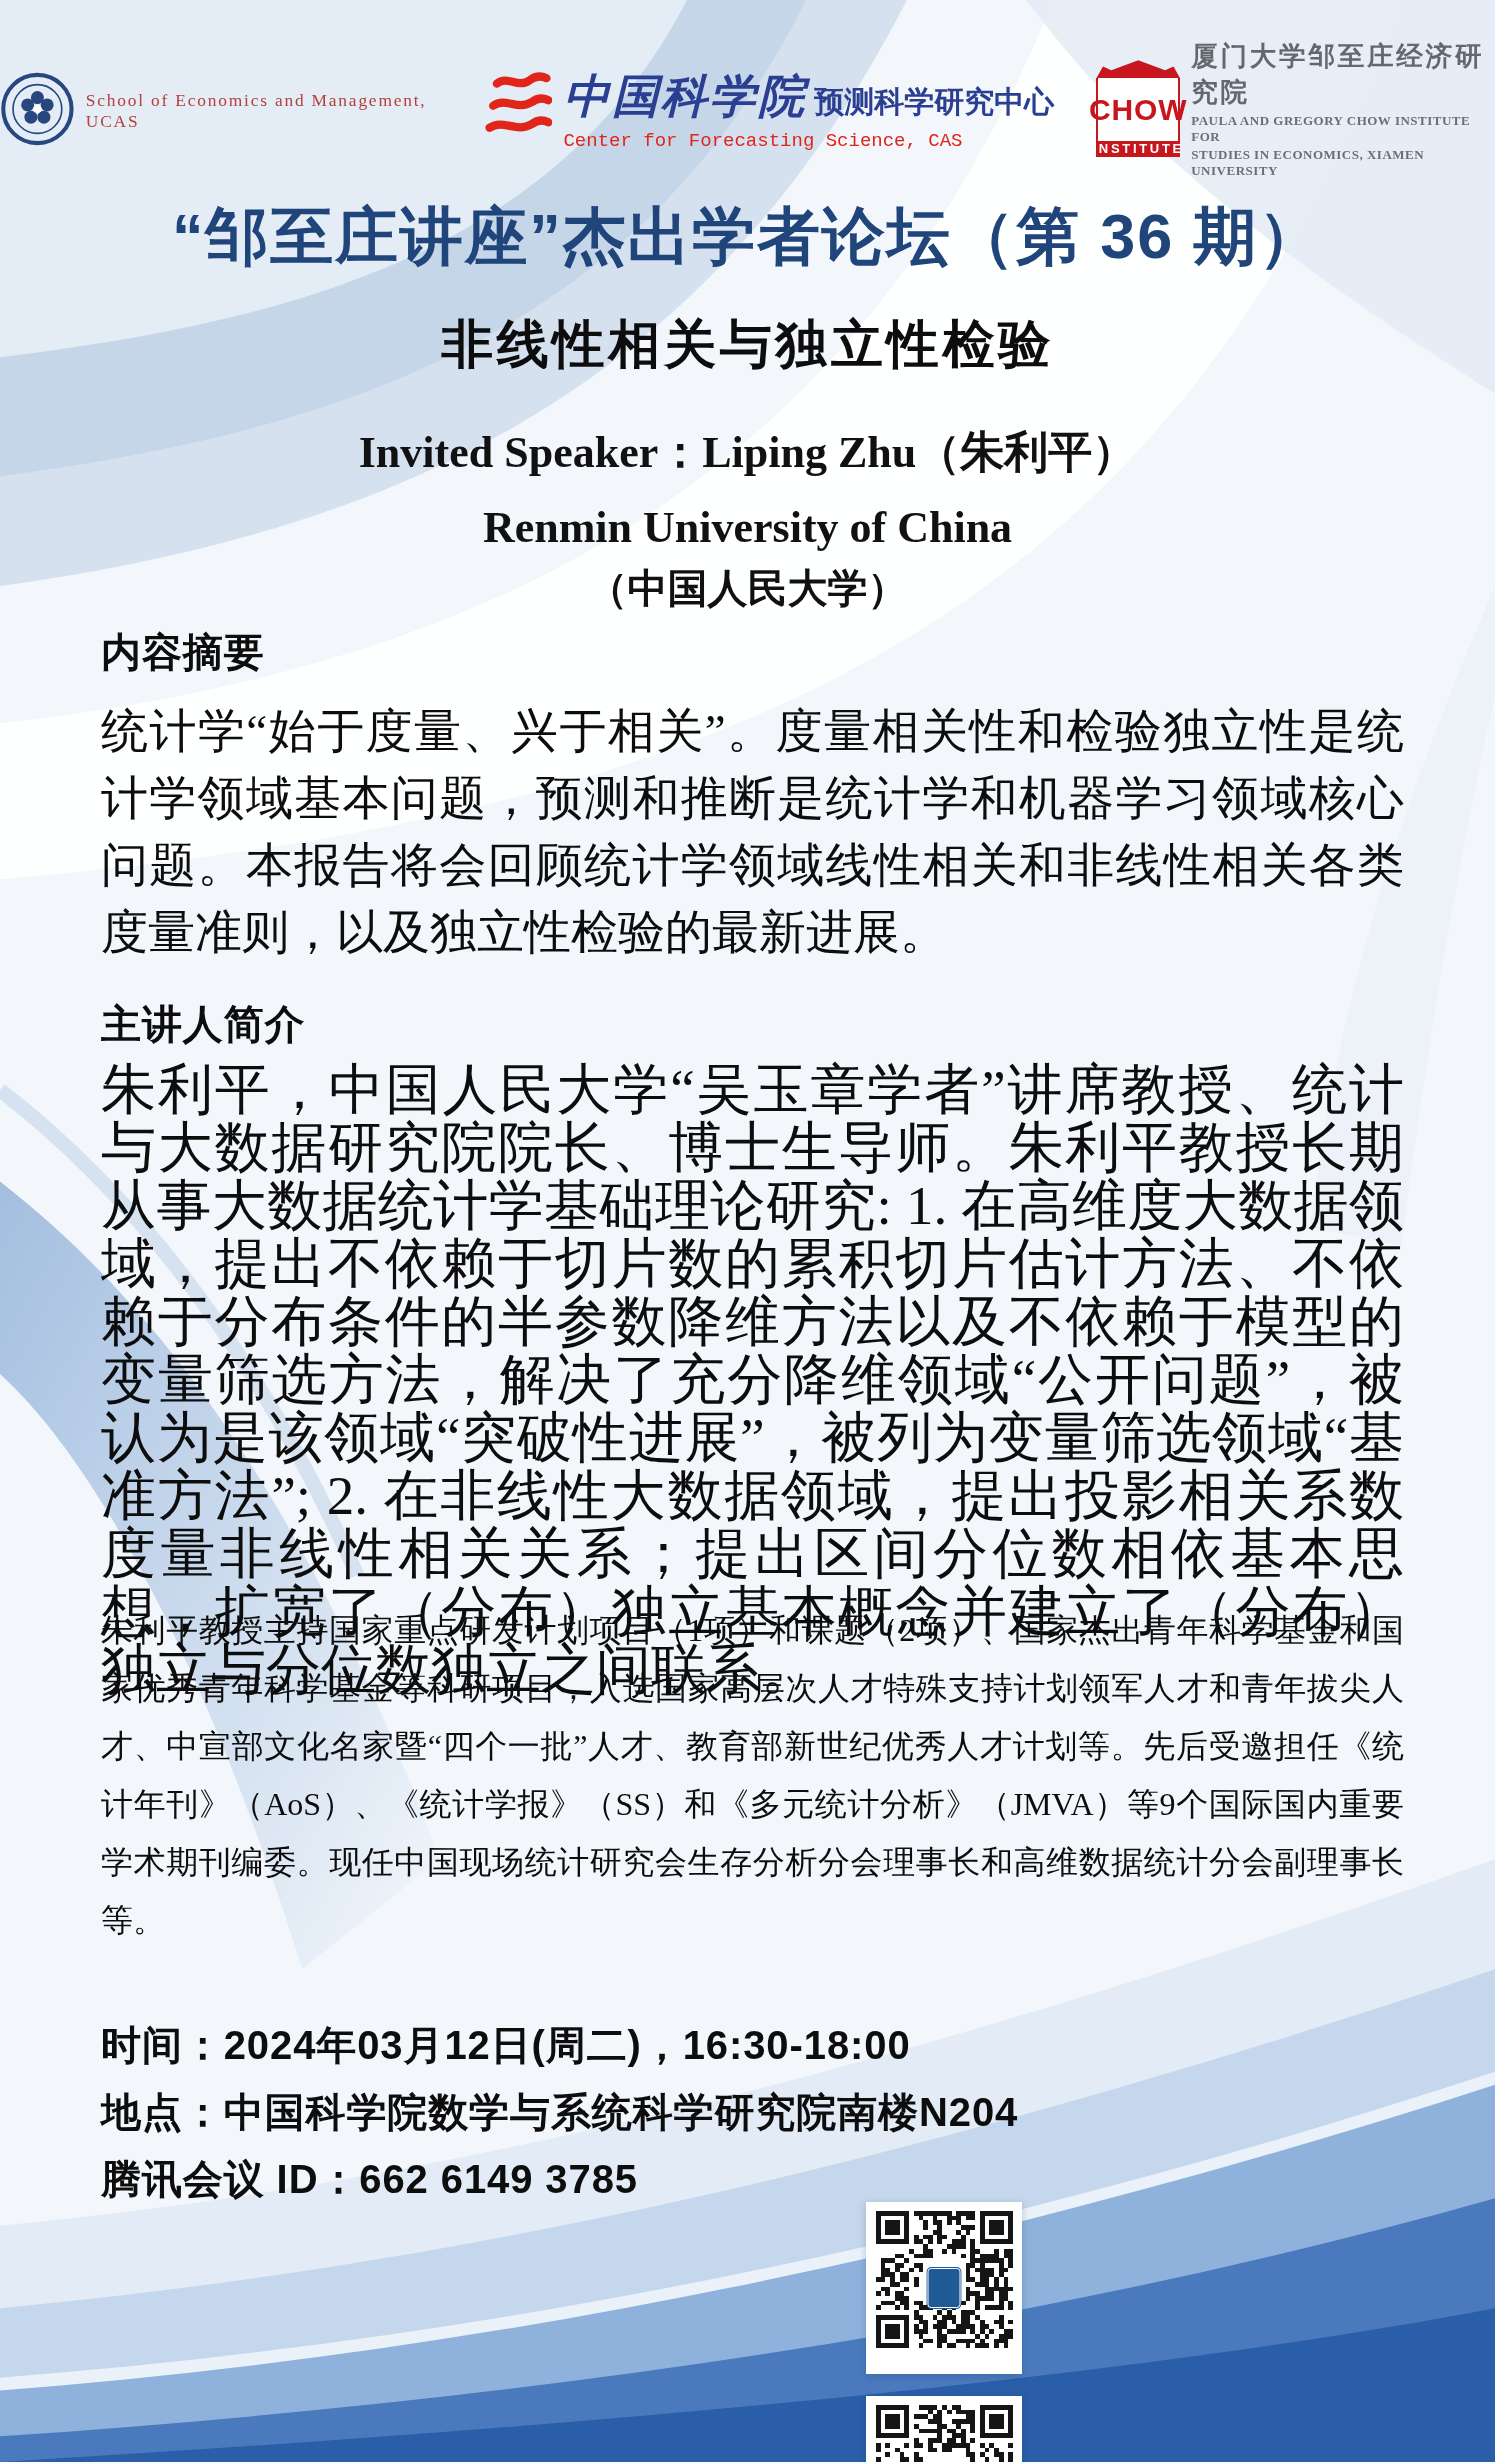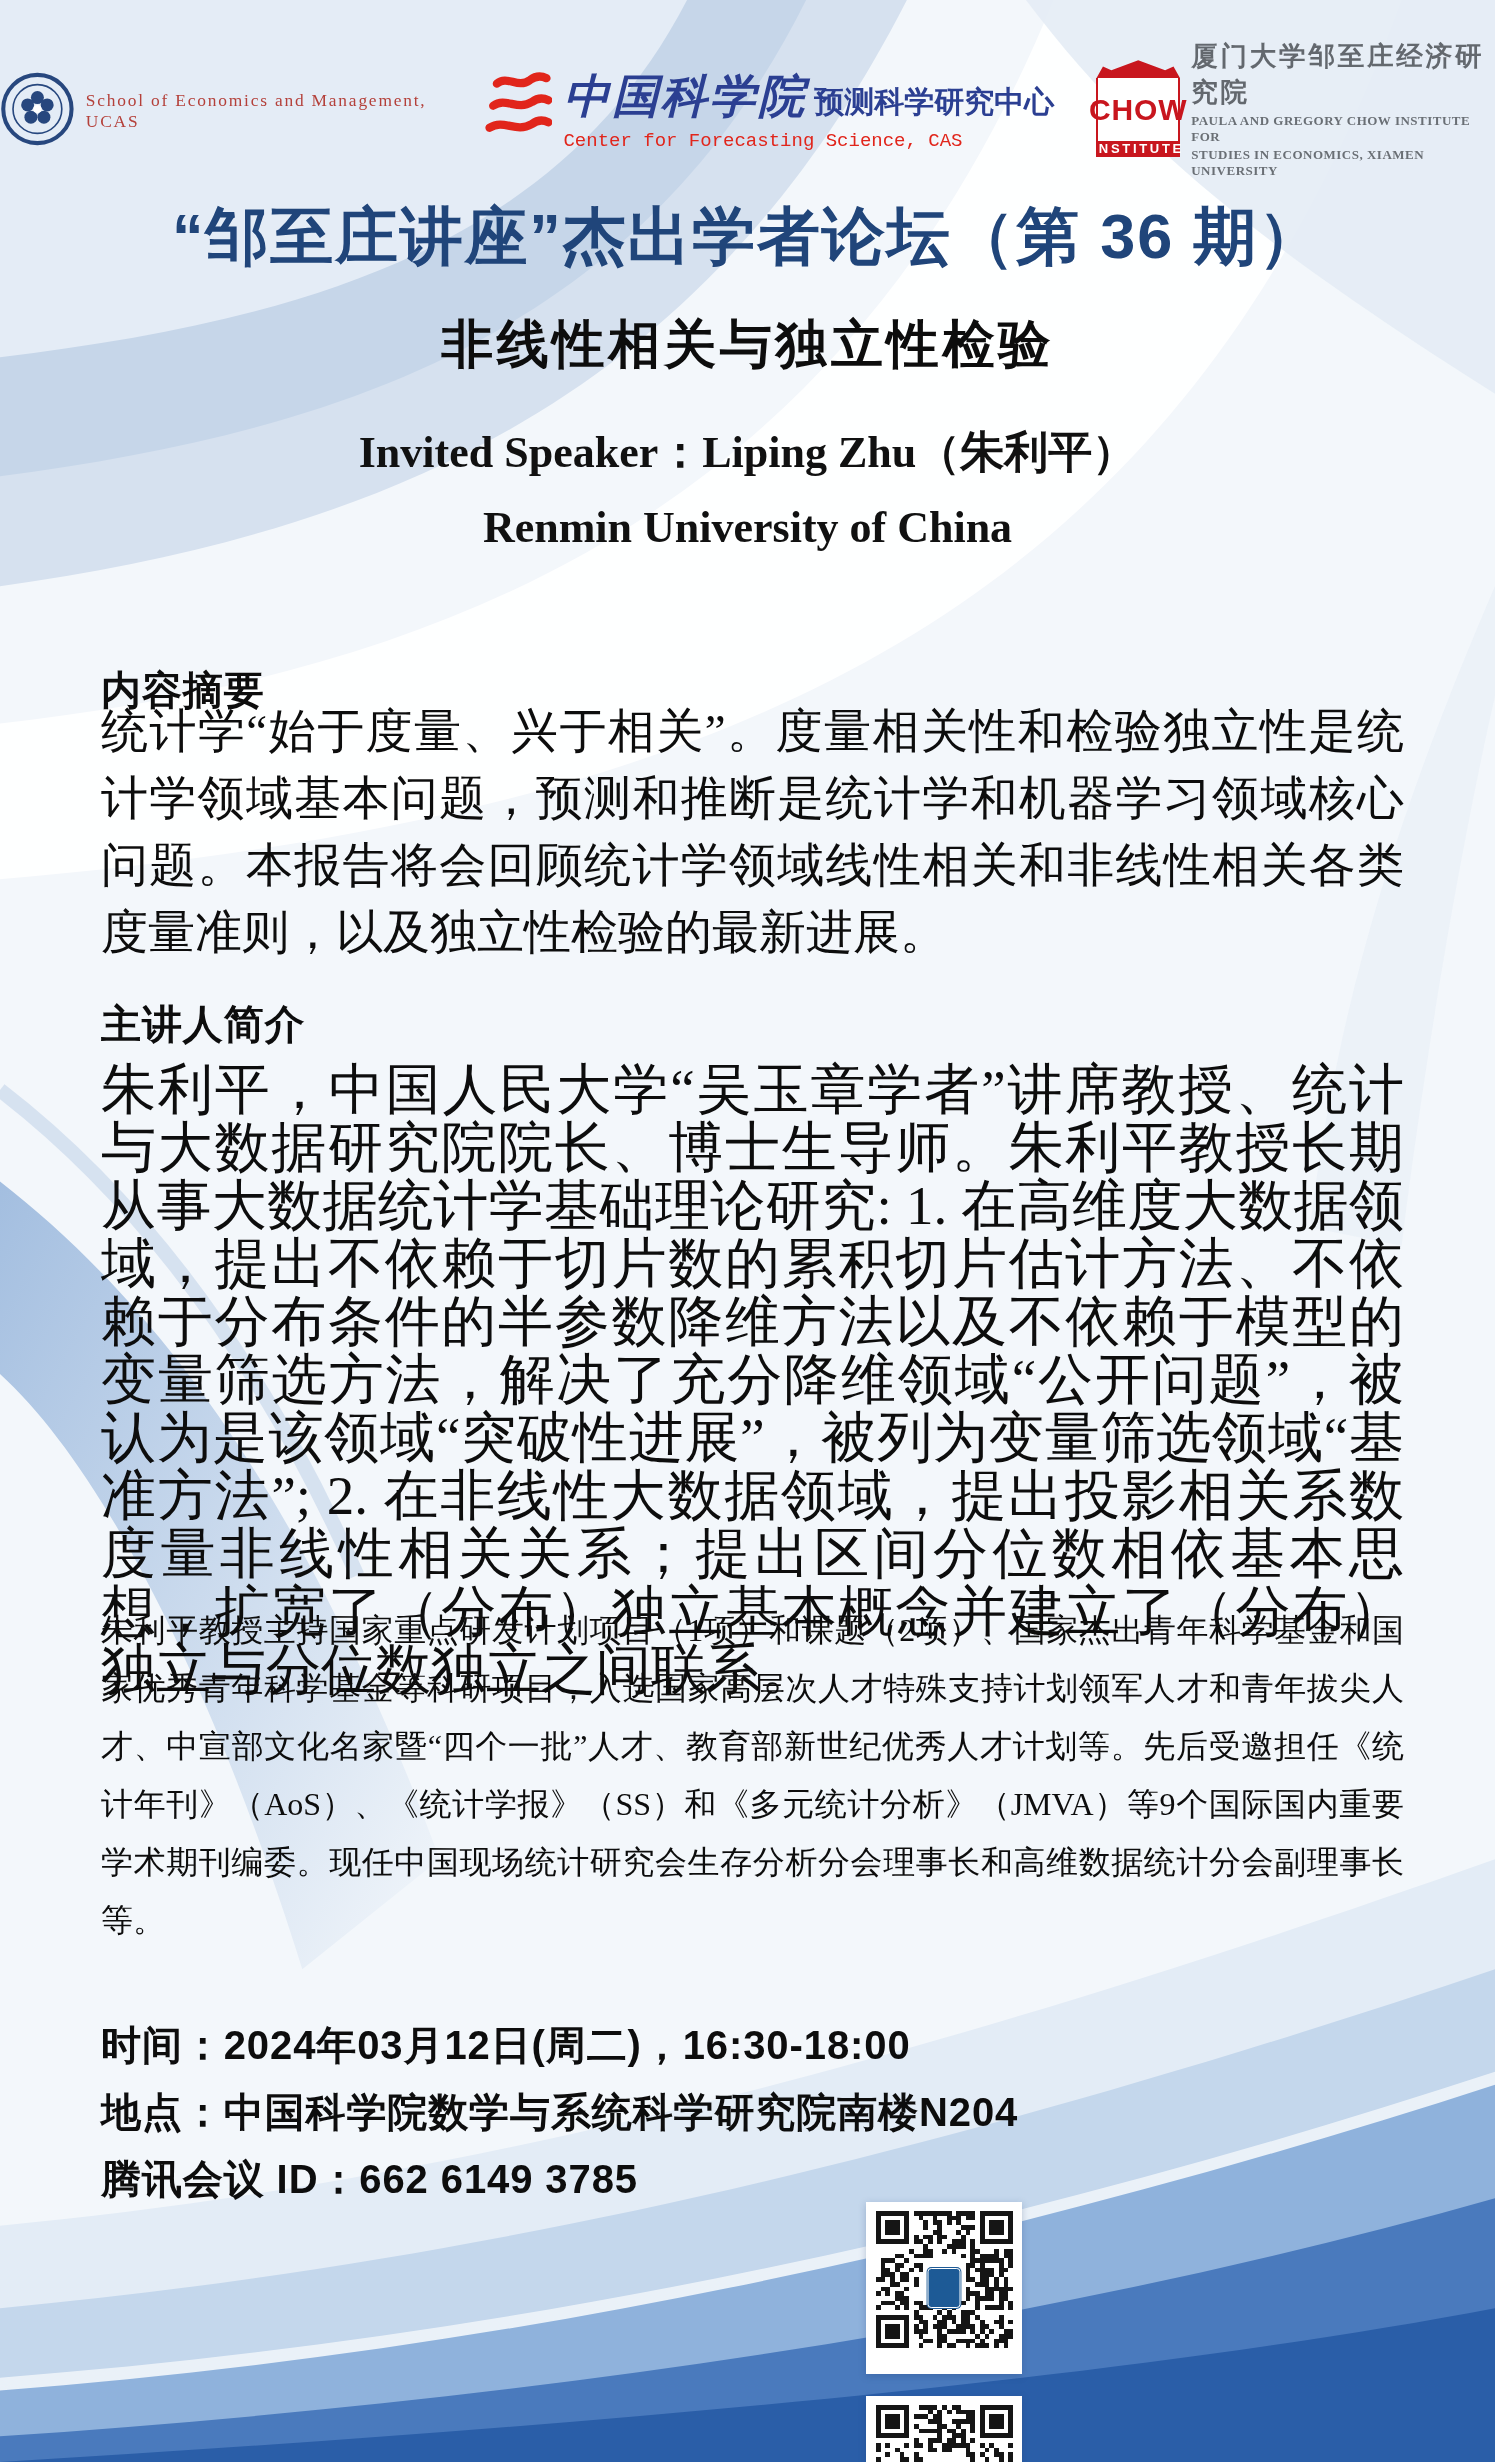--- a/index.html
+++ b/index.html
@@ -49,21 +49,21 @@
               font-size:52px;font-weight:700;color:#0d0d0d;letter-spacing:3.7px;}
   .speaker-line{top:423px;left:0;width:100%;text-align:center;
                 font-family:"Liberation Serif",serif;font-size:44px;font-weight:700;}
   .univ-en{top:502px;left:0;width:100%;text-align:center;
            font-family:"Liberation Serif",serif;font-size:44px;font-weight:700;}
   .univ-cn{top:561px;left:0;width:100%;text-align:center;
            font-family:"Liberation Serif",serif;font-size:40px;font-weight:700;}
 
   
   .sec-heading{left:101px;font-size:40px;font-weight:900;color:#0d0d0d;letter-spacing:0.9px;}
-  .abs-heading{top:663px;}
+  .abs-heading{top:625px;}
   .bio-heading{top:997px;}
   .body-text{left:101px;width:1303px;font-family:"Liberation Serif","DejaVu Serif",serif;
              color:#0d0d0d;text-align:justify;word-break:break-all;text-align-last:left;}
   .abs-text{top:698px;font-size:47px;line-height:67px;}
   .bio-p1{top:1061px;font-size:55px;line-height:58px;}
   .bio-p2{top:1601px;font-size:32px;line-height:58px;}
 
   
   .detail{left:101px;font-size:40px;font-weight:900;color:#0d0d0d;letter-spacing:0.9px;}
   .d-time{top:2018px;}
@@ -171,20 +171,21 @@
   </div>
 
   <div class="layer forum-title">“邹至庄讲座”杰出学者论坛（第 36 期）</div>
 
   <div class="layer talk-title">非线性相关与独立性检验</div>
 
   <div class="layer speaker-line">Invited Speaker：Liping Zhu（朱利平）</div>
 
   <div class="layer univ-en">Renmin University of China</div>
 
+  <div class="layer univ-cn">（中国人民大学）</div>
 
   <div class="layer sec-heading abs-heading">内容摘要</div>
 
   <div class="layer body-text abs-text">统计学“始于度量、兴于相关”。度量相关性和检验独立性是统计学领域基本问题，预测和推断是统计学和机器学习领域核心问题。本报告将会回顾统计学领域线性相关和非线性相关各类度量准则，以及独立性检验的最新进展。</div>
 
   <div class="layer sec-heading bio-heading">主讲人简介</div>
 
   <div class="layer body-text bio-p1">朱利平，中国人民大学“吴玉章学者”讲席教授、统计与大数据研究院院长、博士生导师。朱利平教授长期从事大数据统计学基础理论研究: 1. 在高维度大数据领域，提出不依赖于切片数的累积切片估计方法、不依赖于分布条件的半参数降维方法以及不依赖于模型的变量筛选方法，解决了充分降维领域“公开问题”，被认为是该领域“突破性进展”，被列为变量筛选领域“基准方法”; 2. 在非线性大数据领域，提出投影相关系数度量非线性相关关系；提出区间分位数相依基本思想，扩宽了（分布）独立基本概念并建立了（分布）独立与分位数独立之间联系。</div>
 
   <div class="layer body-text bio-p2">朱利平教授主持国家重点研发计划项目（1项）和课题（2项）、国家杰出青年科学基金和国家优秀青年科学基金等科研项目，入选国家高层次人才特殊支持计划领军人才和青年拔尖人才、中宣部文化名家暨“四个一批”人才、教育部新世纪优秀人才计划等。先后受邀担任《统计年刊》（AoS）、《统计学报》（SS）和《多元统计分析》（JMVA）等9个国际国内重要学术期刊编委。现任中国现场统计研究会生存分析分会理事长和高维数据统计分会副理事长等。</div>

